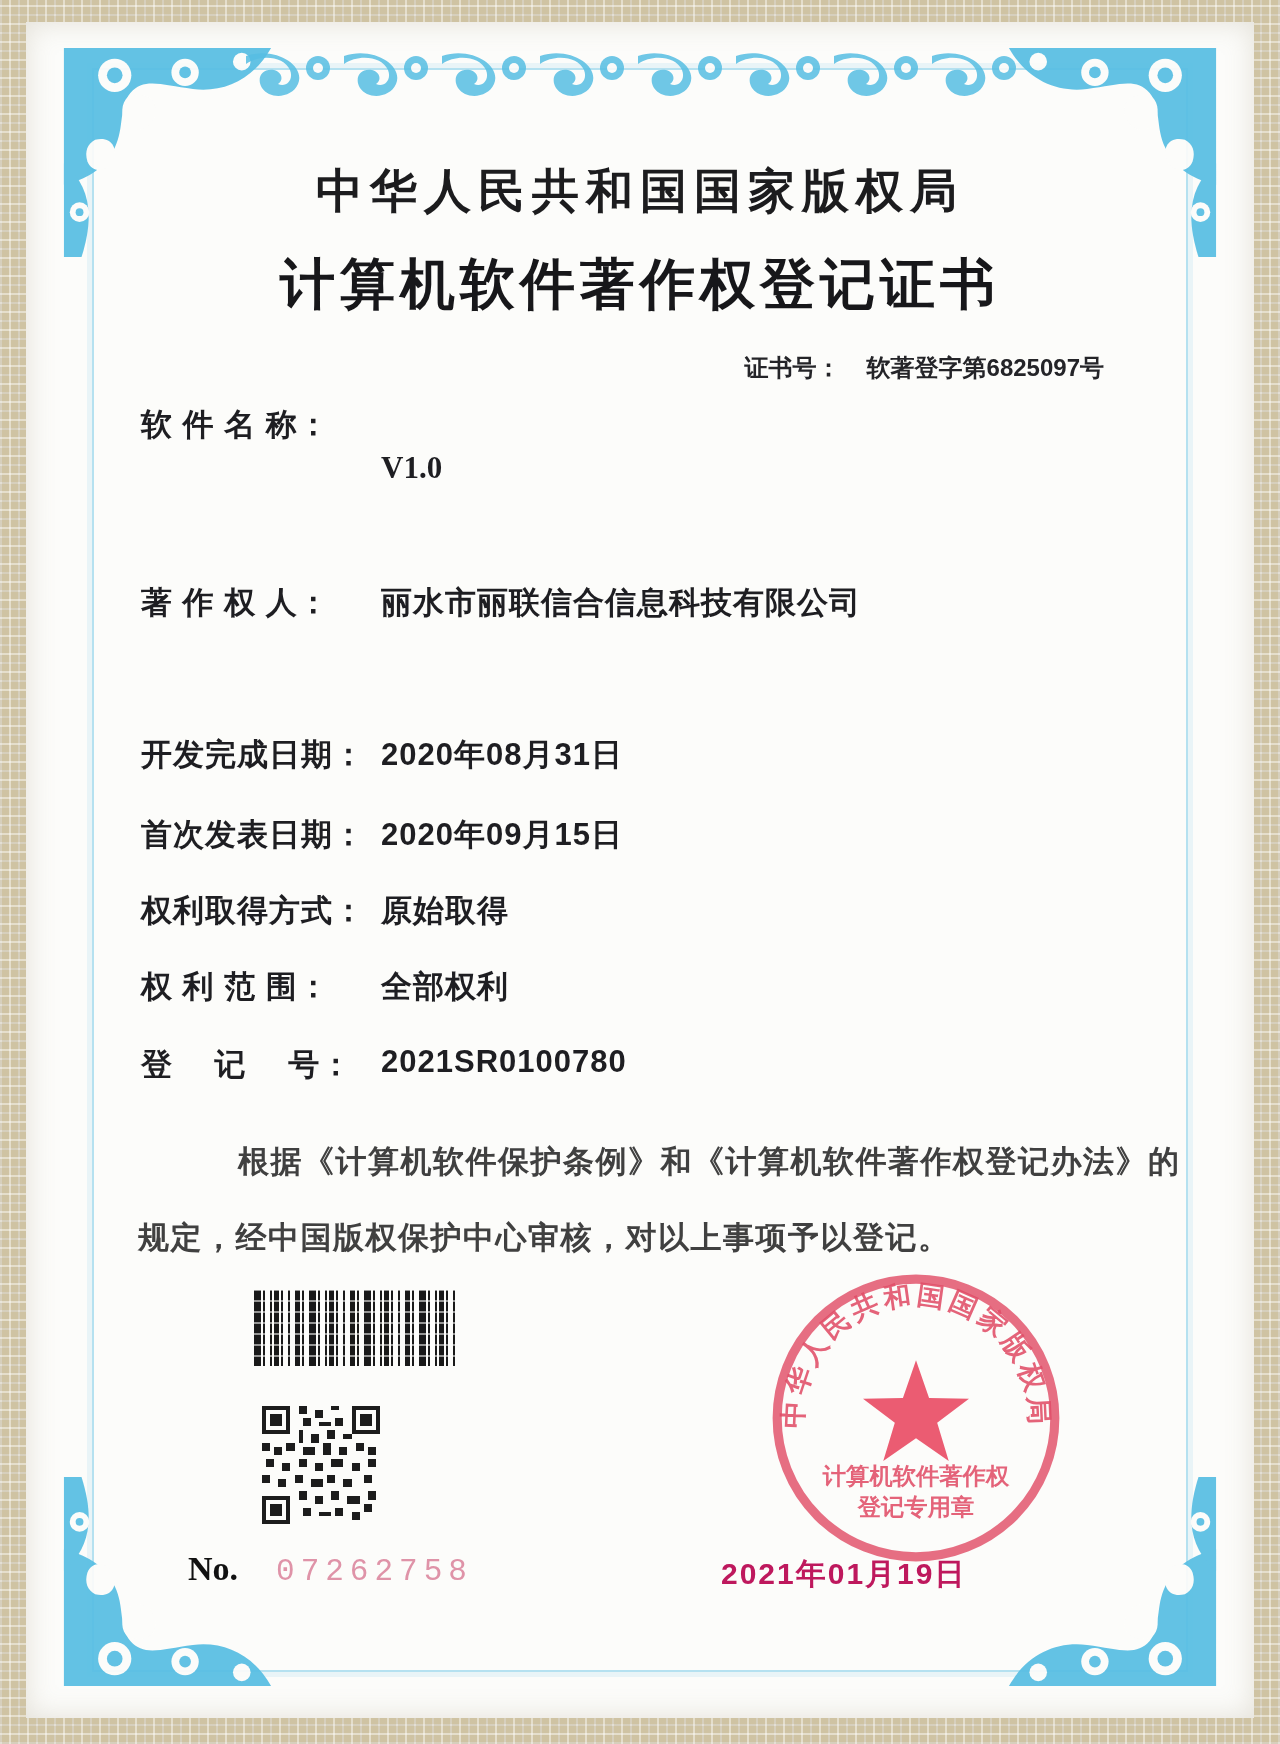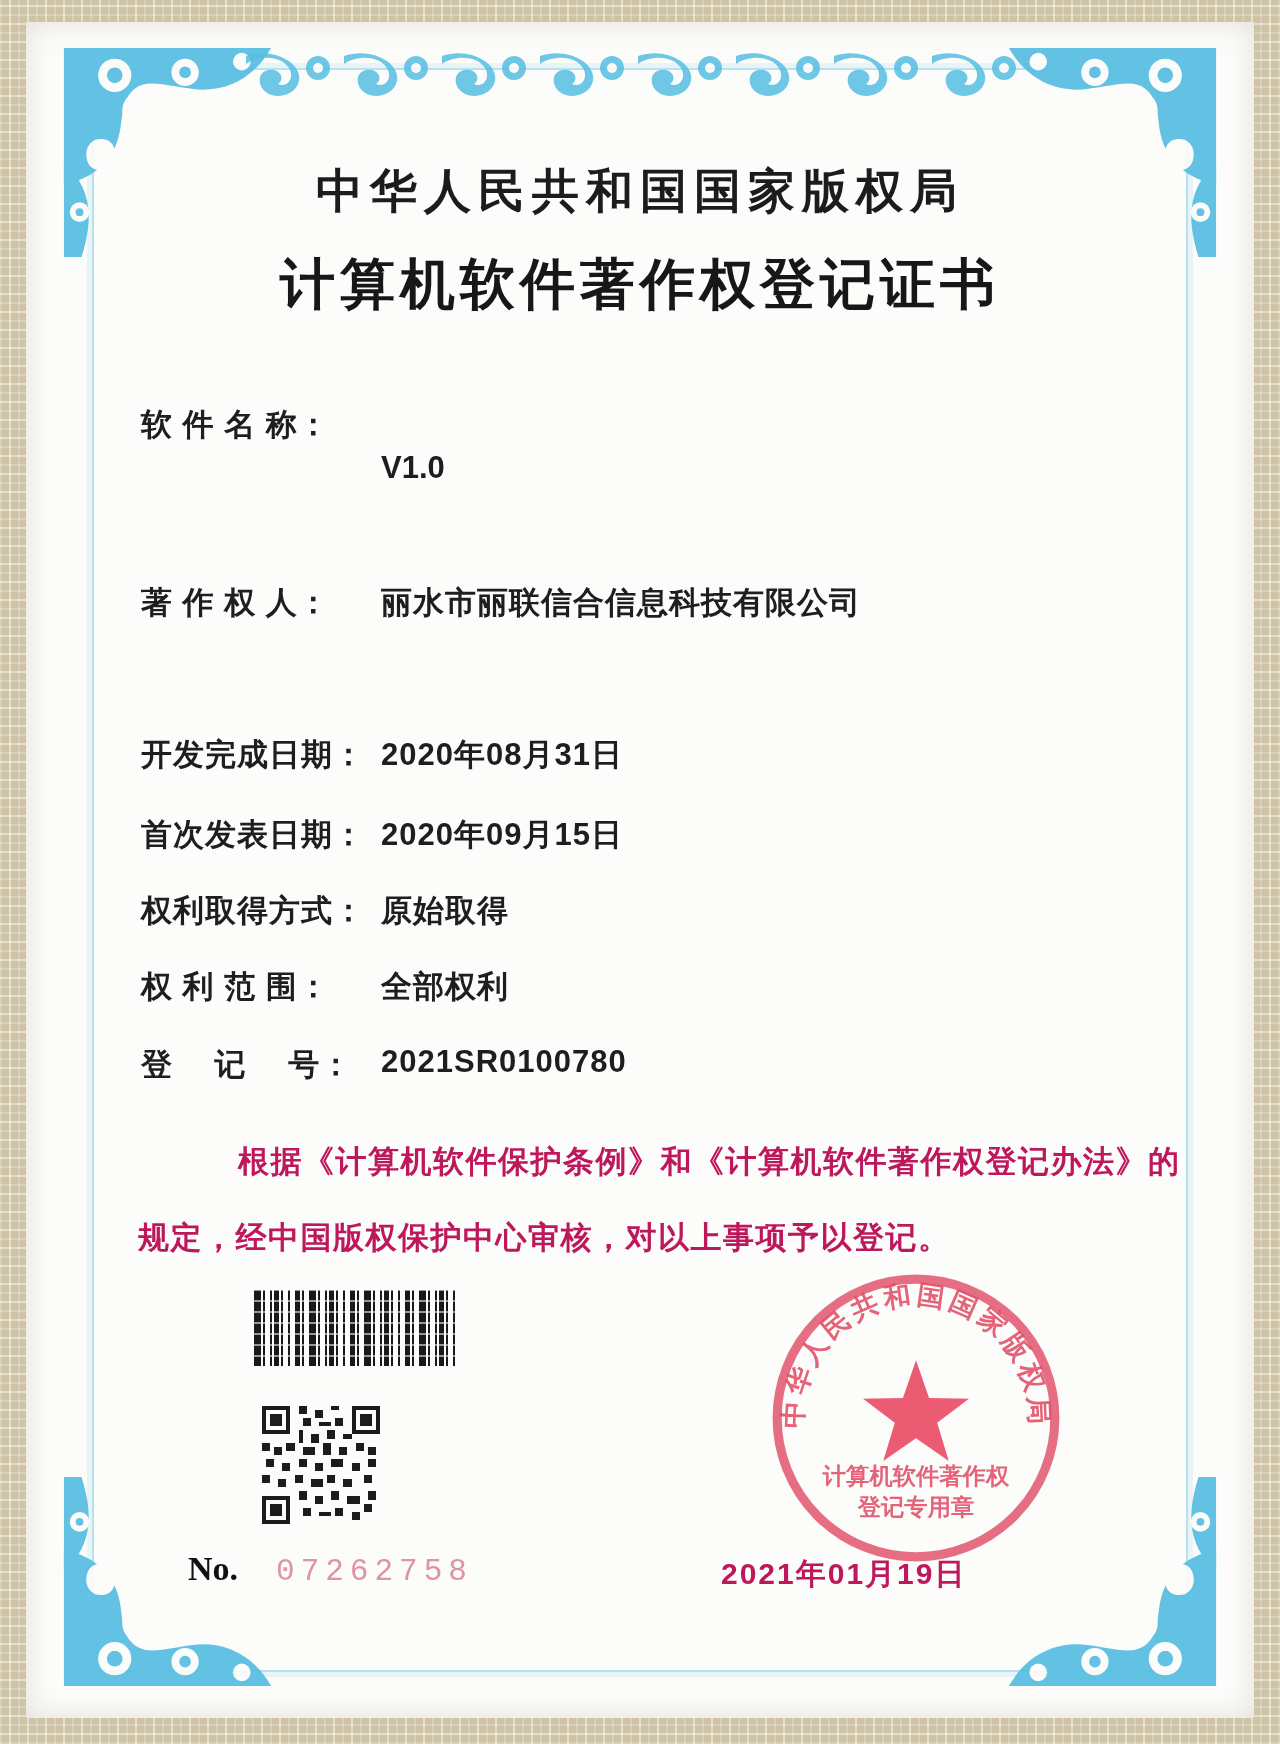--- a/index.html
+++ b/index.html
@@ -59,31 +59,31 @@
   .field {
     position:absolute; left:115px; width:1010px;
     font-size:31px; font-weight:bold; color:#1e1e22;
     font-family:"Liberation Sans","DejaVu Sans",sans-serif;
     display:flex;
   }
   .field .flabel { width:228px; flex:none; letter-spacing:1px; }
   .field .fvalue { margin-left:12px; letter-spacing:1px; }
   .f0 { top:382px; }
   .fv2 { position:absolute; left:355px; top:428px; font-size:31px; font-weight:bold;
-         color:#1e1e22; font-family:Liberation Sans, sans-serif; }
+         color:#1e1e22; font-family:Liberation Serif, serif; }
   .f1 { top:560px; }
   .f2 { top:712px; }
   .f3 { top:792px; }
   .f4 { top:868px; }
   .f5 { top:944px; }
   .f6 { top:1022px; }
 
   .statement {
     position:absolute; left:112px; top:1102px; width:1050px;
-    font-size:31px; font-weight:bold; color:#be185d; line-height:76px;
+    font-size:31px; font-weight:bold; color:#404040; line-height:76px;
     letter-spacing:1.5px;
     font-family:"Liberation Sans","DejaVu Sans",sans-serif;
   }
   .statement .ln1 { text-indent:100px; }
 
   .barcode {
     position:absolute; left:228px; top:1268px; width:205px; height:76px;
     background:
       repeating-linear-gradient(0deg, transparent 0 9px, rgba(252,252,250,.55) 9px 11px),
       repeating-linear-gradient(90deg,
@@ -190,20 +190,23 @@
       <use href="#swirl" x="294" y="4"></use>
         <use href="#swirl" x="392" y="4"></use>
         <use href="#swirl" x="490" y="4"></use>
       <use href="#swirl" x="588" y="4"></use>
         <use href="#swirl" x="686" y="4"></use>
     </svg>
 
     <div class="authority">中华人民共和国国家版权局</div>
     <div class="cert-title">计算机软件著作权登记证书</div>
 
+    <div class="cert-no">
+      <span class="lbl">证书号：</span><span>软著登字第6825097号</span>
+    </div>
 
     <div class="field f0">
       <span class="flabel">软 件 名 称：</span>
     </div>
     <div class="fv2">V1.0</div>
 
     <div class="field f1">
       <span class="flabel">著 作 权 人：</span>
       <span class="fvalue">丽水市丽联信合信息科技有限公司</span>
     </div>

